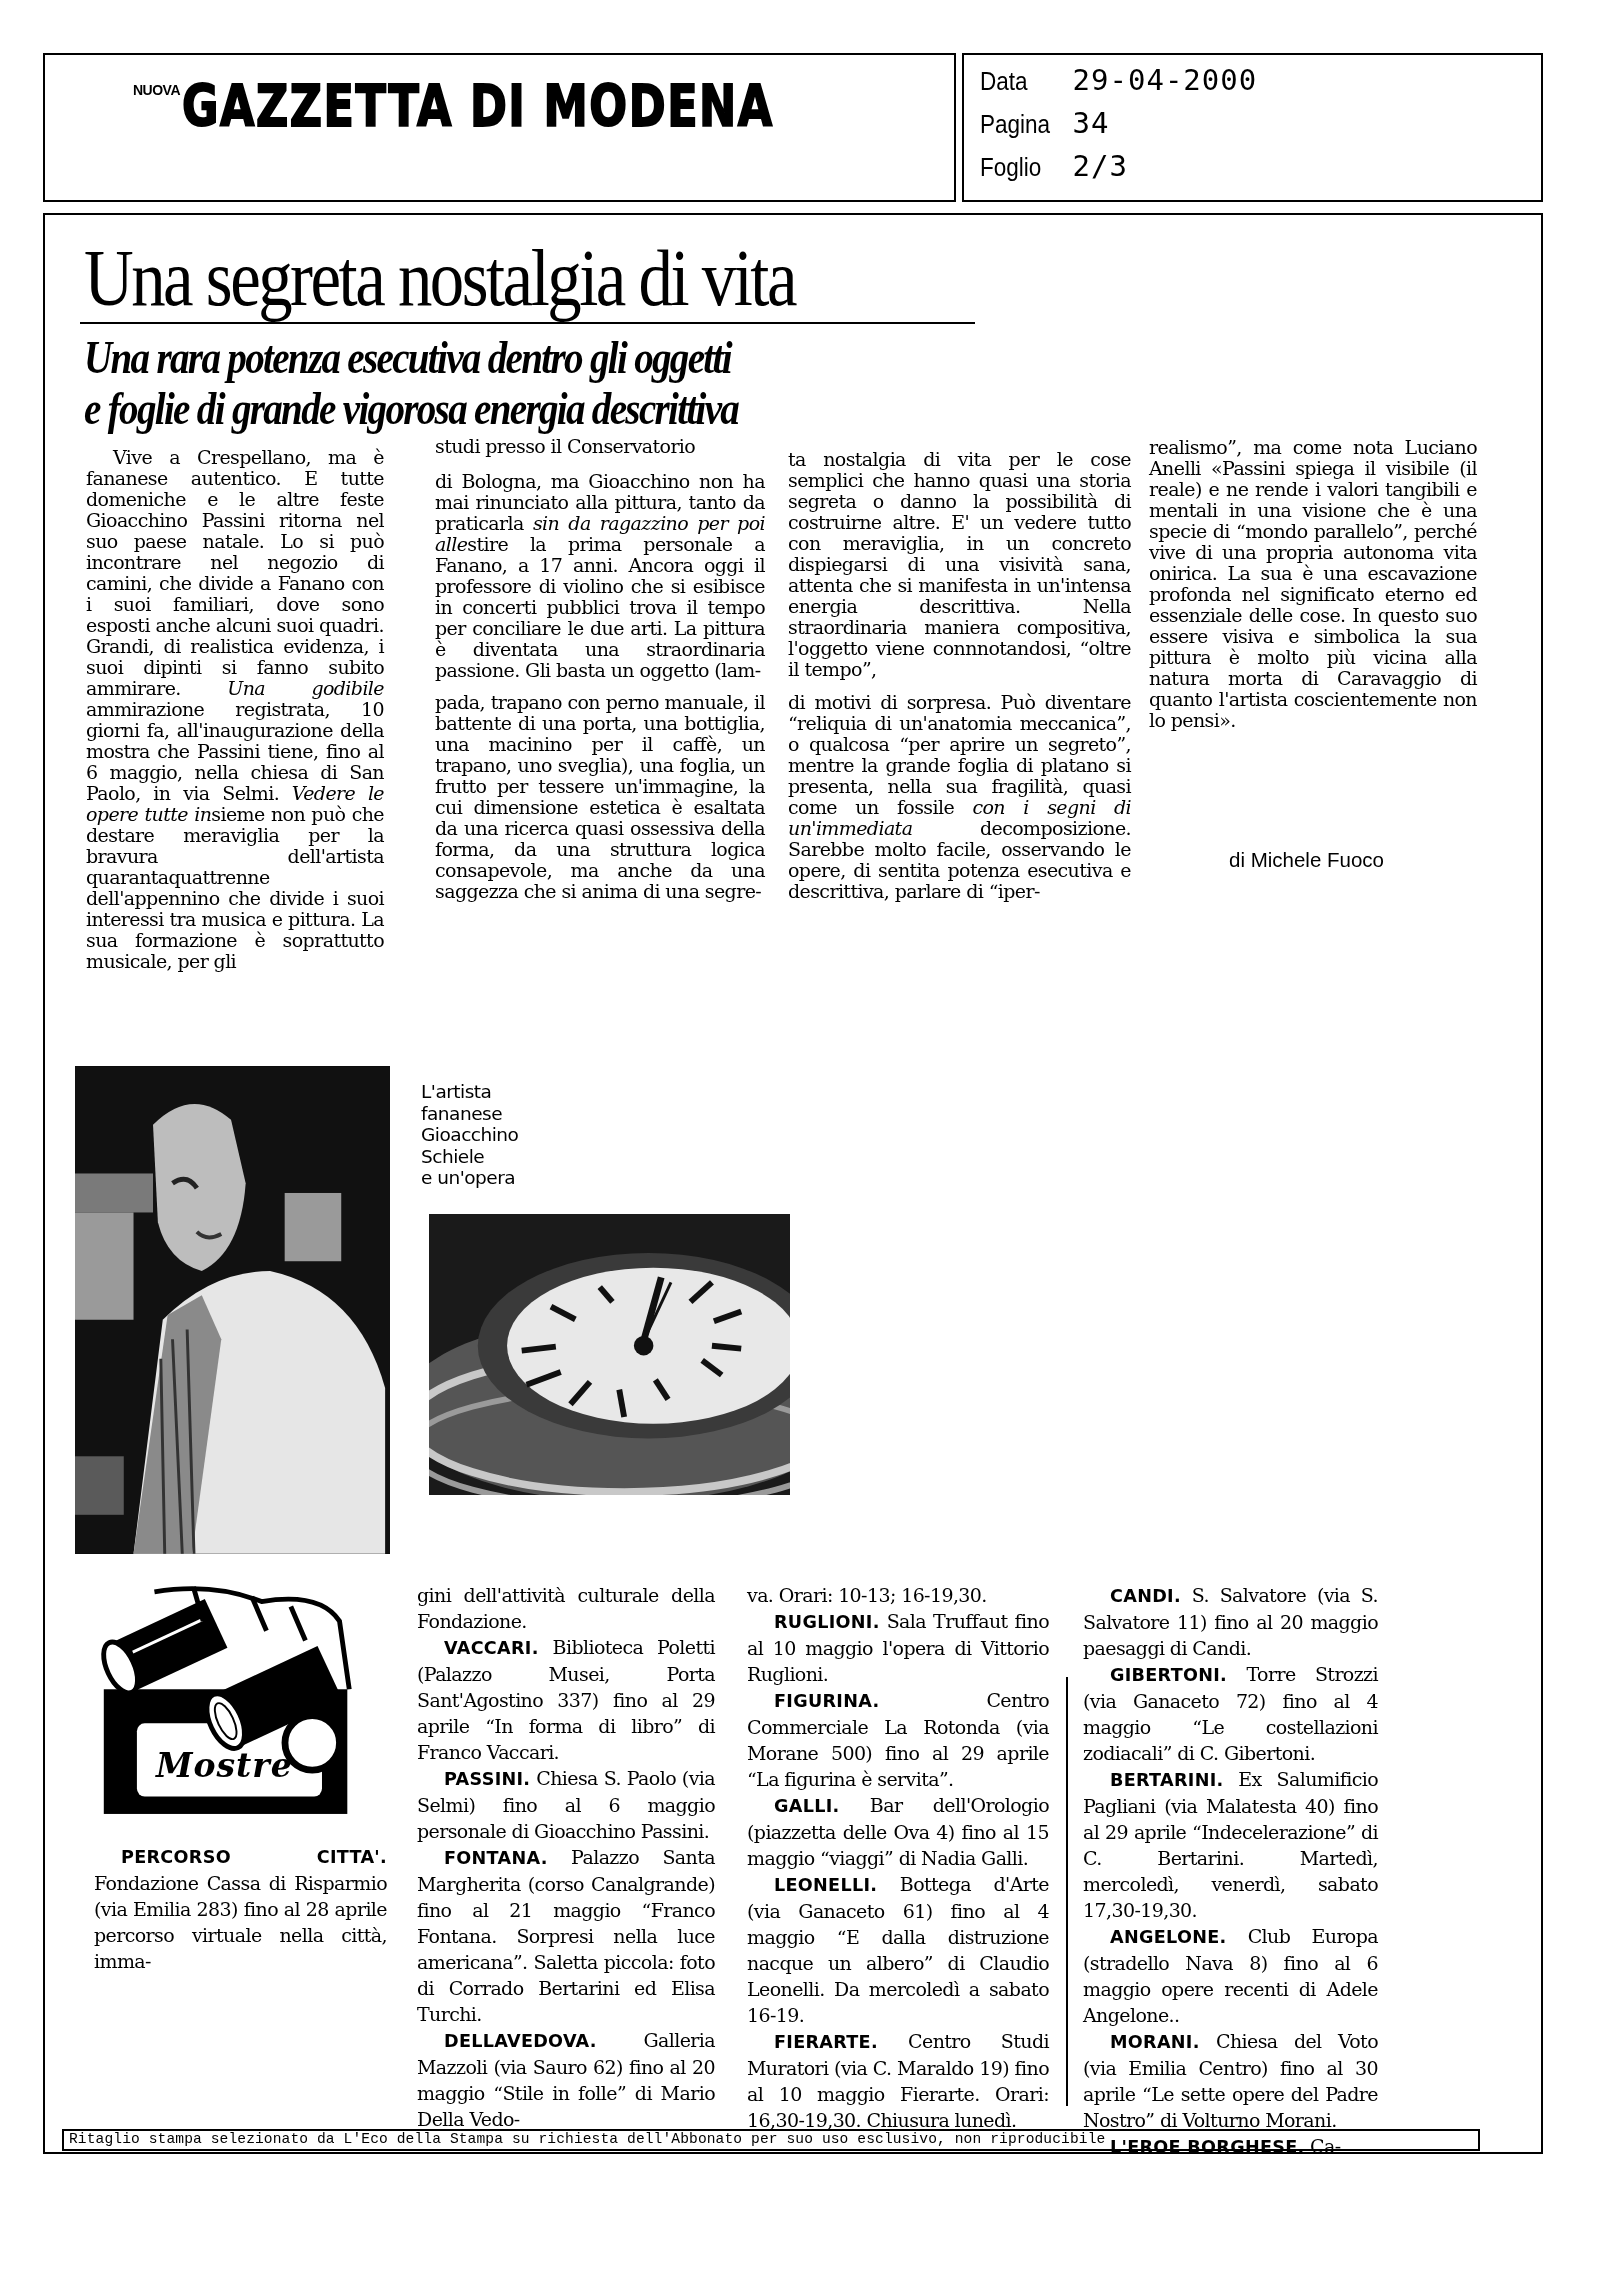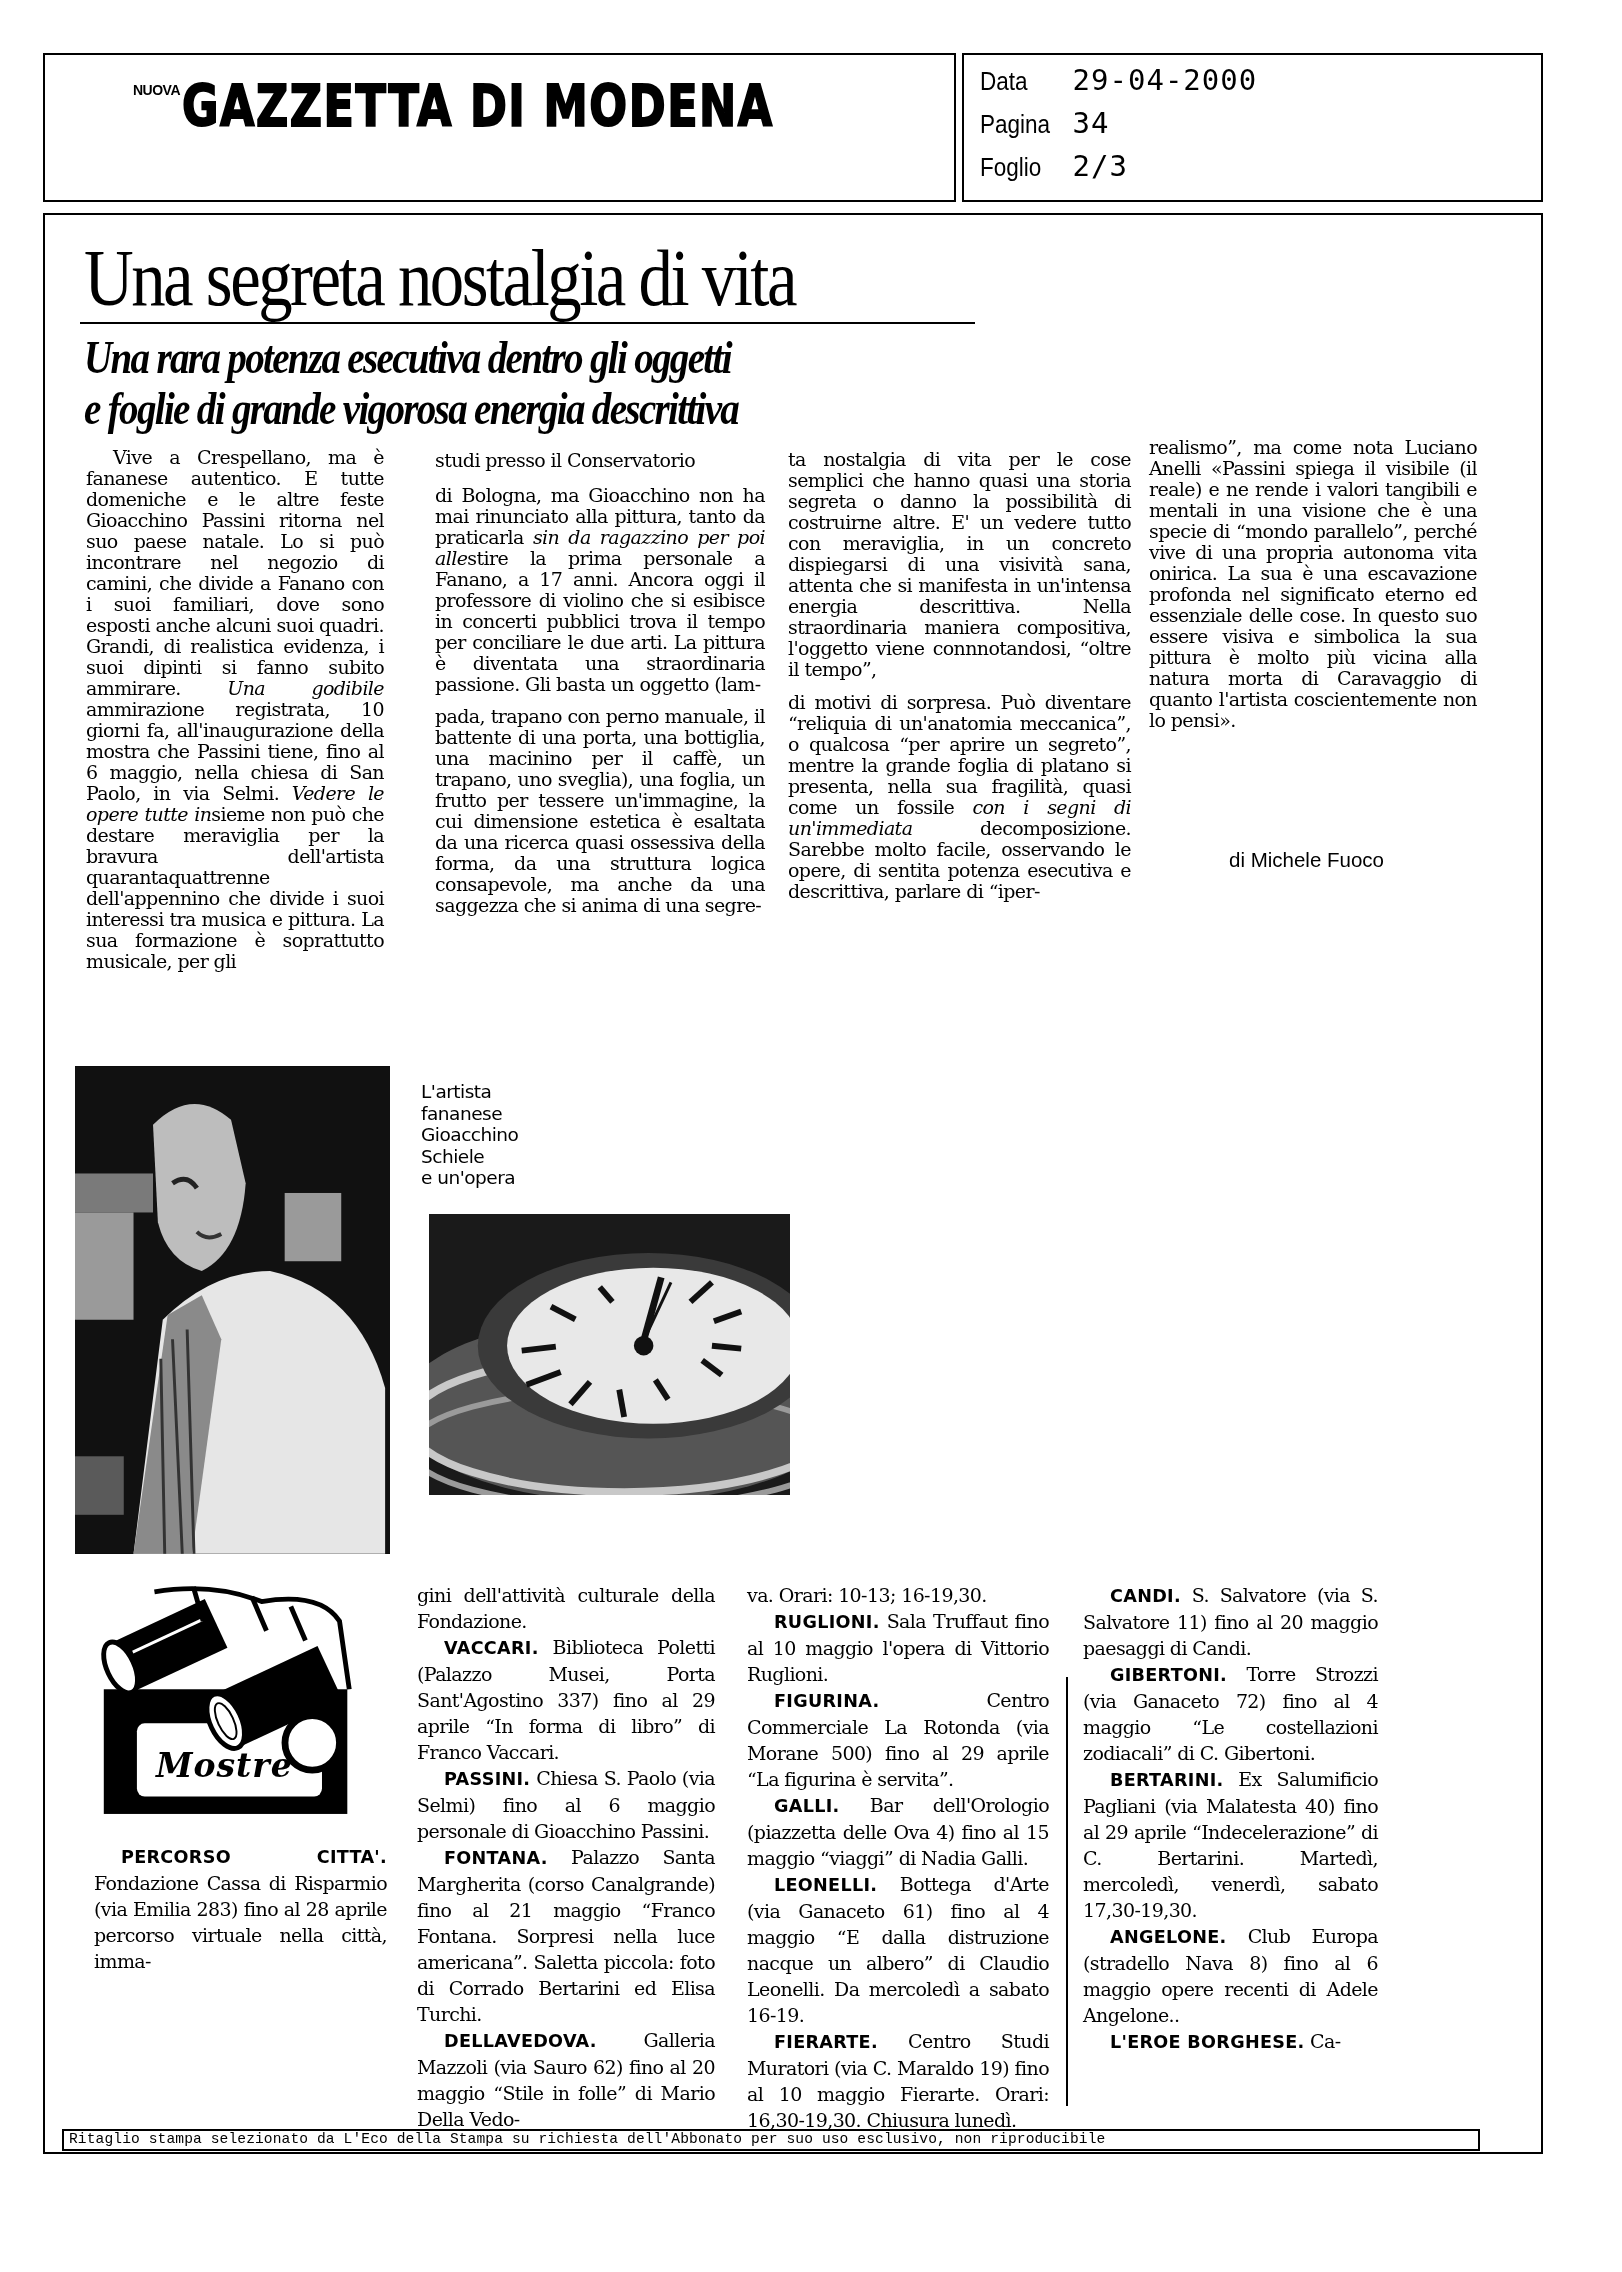--- a/index.html
+++ b/index.html
@@ -77,21 +77,21 @@
 <div class="title-rule"></div>
 <div class="subtitle">
   <div>Una rara potenza esecutiva dentro gli oggetti</div>
   <div>e foglie di grande vigorosa energia descrittiva</div>
 </div>
 
 <div class="col" style="left:86px; top:447px; width:298px;">
   <p><span>Vive a Crespellano, ma è fananese autentico. E tutte domeniche e le altre feste Gioacchino Passini ritorna nel suo paese natale. Lo si può incontrare nel negozio di camini, che divide a Fanano con i suoi familiari, dove sono esposti anche alcuni suoi quadri. Grandi, di realistica evidenza, i suoi dipinti si fanno subito ammirare.</span><span class="it"> Una godibile</span><span> ammirazione registrata, 10 giorni fa, all'inaugurazione della mostra che Passini tiene, fino al 6 maggio, nella chiesa di San Paolo, in via Selmi.</span><span class="it"> Vedere le opere tutte in</span><span>sieme non può che destare meraviglia per la bravura dell'artista quarantaquattrenne dell'appennino che divide i suoi interessi tra musica e pittura. La sua formazione è soprattutto musicale, per gli</span></p>
 </div>
 
-<div class="col" style="left:435px; top:450px; width:330px;">
+<div class="col" style="left:435px; top:436px; width:330px;">
   <p class="noindent" style="margin-bottom:13.7px">studi presso il Conservatorio</p>
   <p class="noindent" style="margin-bottom:11.7px"><span>di Bologna, ma Gioacchino non ha mai rinunciato alla pittura, tanto da praticarla</span><span class="it"> sin da ragazzino per poi alle</span><span>stire la prima personale a Fanano, a 17 anni. Ancora oggi il professore di violino che si esibisce in concerti pubblici trova il tempo per conciliare le due arti. La pittura è diventata una straordinaria passione. Gli basta un oggetto (lam-</span></p>
   <p class="noindent">pada, trapano con perno manuale, il battente di una porta, una bottiglia, una macinino per il caffè, un trapano, uno sveglia), una foglia, un frutto per tessere un'immagine, la cui dimensione estetica è esaltata da una ricerca quasi ossessiva della forma, da una struttura logica consapevole, ma anche da una saggezza che si anima di una segre-</p>
 </div>
 
 <div class="col" style="left:788px; top:449px; width:343px;">
   <p class="noindent" style="margin-bottom:11.7px">ta nostalgia di vita per le cose semplici che hanno quasi una storia segreta o danno la possibilità di costruirne altre. E' un vedere tutto con meraviglia, in un concreto dispiegarsi di una visività sana, attenta che si manifesta in un'intensa energia descrittiva. Nella straordinaria maniera compositiva, l'oggetto viene connnotandosi, “oltre il tempo”,</p>
   <p class="noindent"><span>di motivi di sorpresa. Può diventare “reliquia di un'anatomia meccanica”, o qualcosa “per aprire un segreto”, mentre la grande foglia di platano si presenta, nella sua fragilità, quasi come un fossile</span><span class="it"> con i segni di un'immediata</span><span> decomposizione. Sarebbe molto facile, osservando le opere, di sentita potenza esecutiva e descrittiva, parlare di “iper-</span></p>
 </div>
 
@@ -191,17 +191,18 @@
   <p><span class="kw">FIERARTE.</span><span> Centro Studi Muratori (via C. Maraldo 19) fino al 10 maggio Fierarte. Orari: 16,30-19,30. Chiusura lunedì.</span></p>
 </div>
 
 <div class="vrule" style="left:1066px; top:1677px; height:429px;"></div>
 
 <div class="list-col" style="left:1083px; top:1582px; width:295px;">
   <p><span class="kw">CANDI.</span><span> S. Salvatore (via S. Salvatore 11) fino al 20 maggio paesaggi di Candi.</span></p>
   <p><span class="kw">GIBERTONI.</span><span> Torre Strozzi (via Ganaceto 72) fino al 4 maggio “Le costellazioni zodiacali” di C. Gibertoni.</span></p>
   <p><span class="kw">BERTARINI.</span><span> Ex Salumificio Pagliani (via Malatesta 40) fino al 29 aprile “Indecelerazione” di C. Bertarini. Martedì, mercoledì, venerdì, sabato 17,30-19,30.</span></p>
   <p><span class="kw">ANGELONE.</span><span> Club Europa (stradello Nava 8) fino al 6 maggio opere recenti di Adele Angelone..</span></p>
+  <p><span class="kw">MORANI.</span><span> Chiesa del Voto (via Emilia Centro) fino al 30 aprile “Le sette opere del Padre Nostro” di Volturno Morani.</span></p>
   <p><span class="kw">L'EROE BORGHESE.</span><span> Ca-</span></p>
 </div>
 
 <div class="footer">Ritaglio stampa  selezionato  da  L'Eco della  Stampa  su  richiesta  dell'Abbonato per suo uso esclusivo, non riproducibile</div>
 
 
 </body></html>

